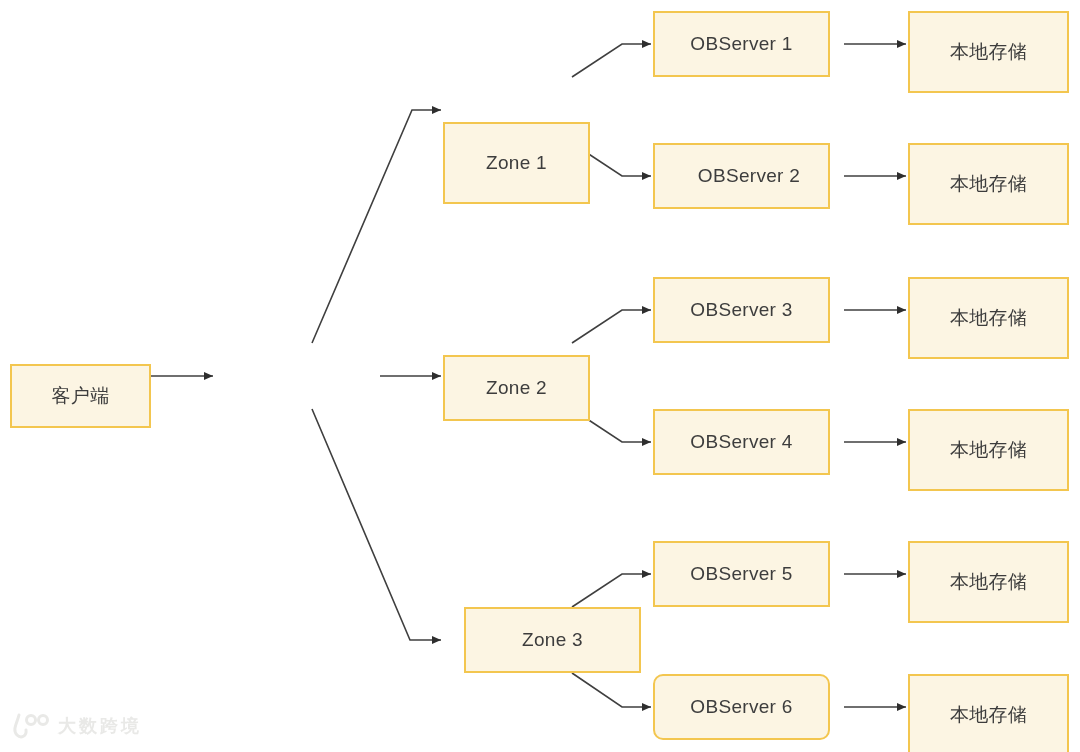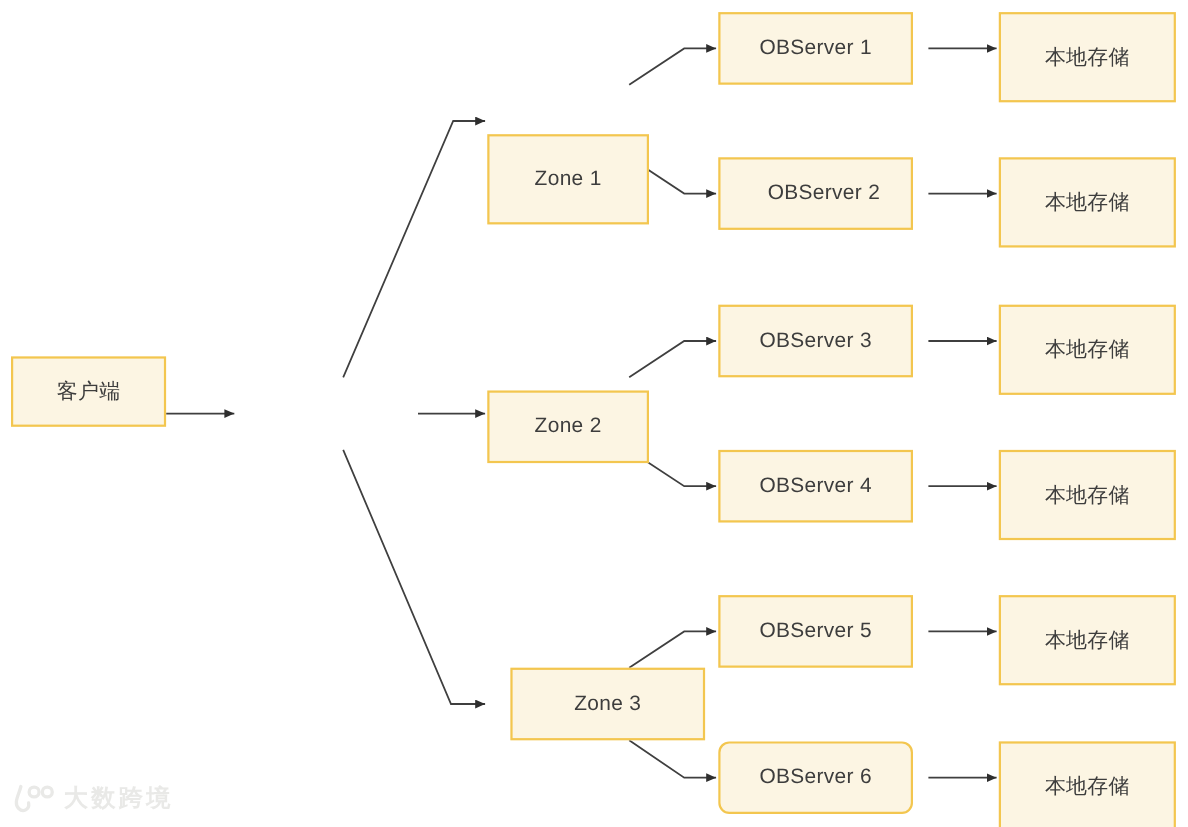--- a/index.html
+++ b/index.html
@@ -31,21 +31,21 @@
     color: #3d3d3d;
     font-size: 19px;
     display: flex;
     align-items: center;
     justify-content: center;
     text-align: center;
     letter-spacing: 0.3px;
     white-space: nowrap;
   }
   
-  .n-client  { left: 10px;  top: 324px; width: 141px; height: 64px; }
+  .n-client  { left: 10px;  top: 364px; width: 141px; height: 64px; }
   .n-proxy   { left: 215px; top: 344px; width: 165px; height: 64px; }
   
   .n-zone1   { left: 443px; top: 93px;  width: 147px; height: 82px; margin-top: 29px; }
   .n-zone2   { left: 443px; top: 343px; width: 147px; height: 66px; margin-top: 12px; }
   .n-zone3   { left: 464px; top: 607px; width: 177px; height: 66px; }
   
   .n-srv     { left: 653px; width: 177px; height: 66px; }
   .n-srv1 { top: 11px; }  .n-srv2 { top: 143px; padding-left: 15px; } .n-srv3 { top: 277px; }
   .n-srv4 { top: 409px; } .n-srv5 { top: 541px; } .n-srv6 { top: 674px; border-radius: 10px; }
   
@@ -54,21 +54,21 @@
   .n-sto4 { top: 409px; } .n-sto5 { top: 541px; } .n-sto6 { top: 674px; }
 
   .watermark {
     position: absolute;
     left: 8px;
     top: 710px;
     display: flex;
     align-items: center;
     gap: 6px;
     color: #e9e9e7;
-    font-size: 22px;
+    font-size: 18px;
     font-weight: bold;
     letter-spacing: 3px;
     user-select: none;
   }
   .watermark svg { display: block; }
 </style>
 </head>
 <body>
 
 <div class="canvas">

